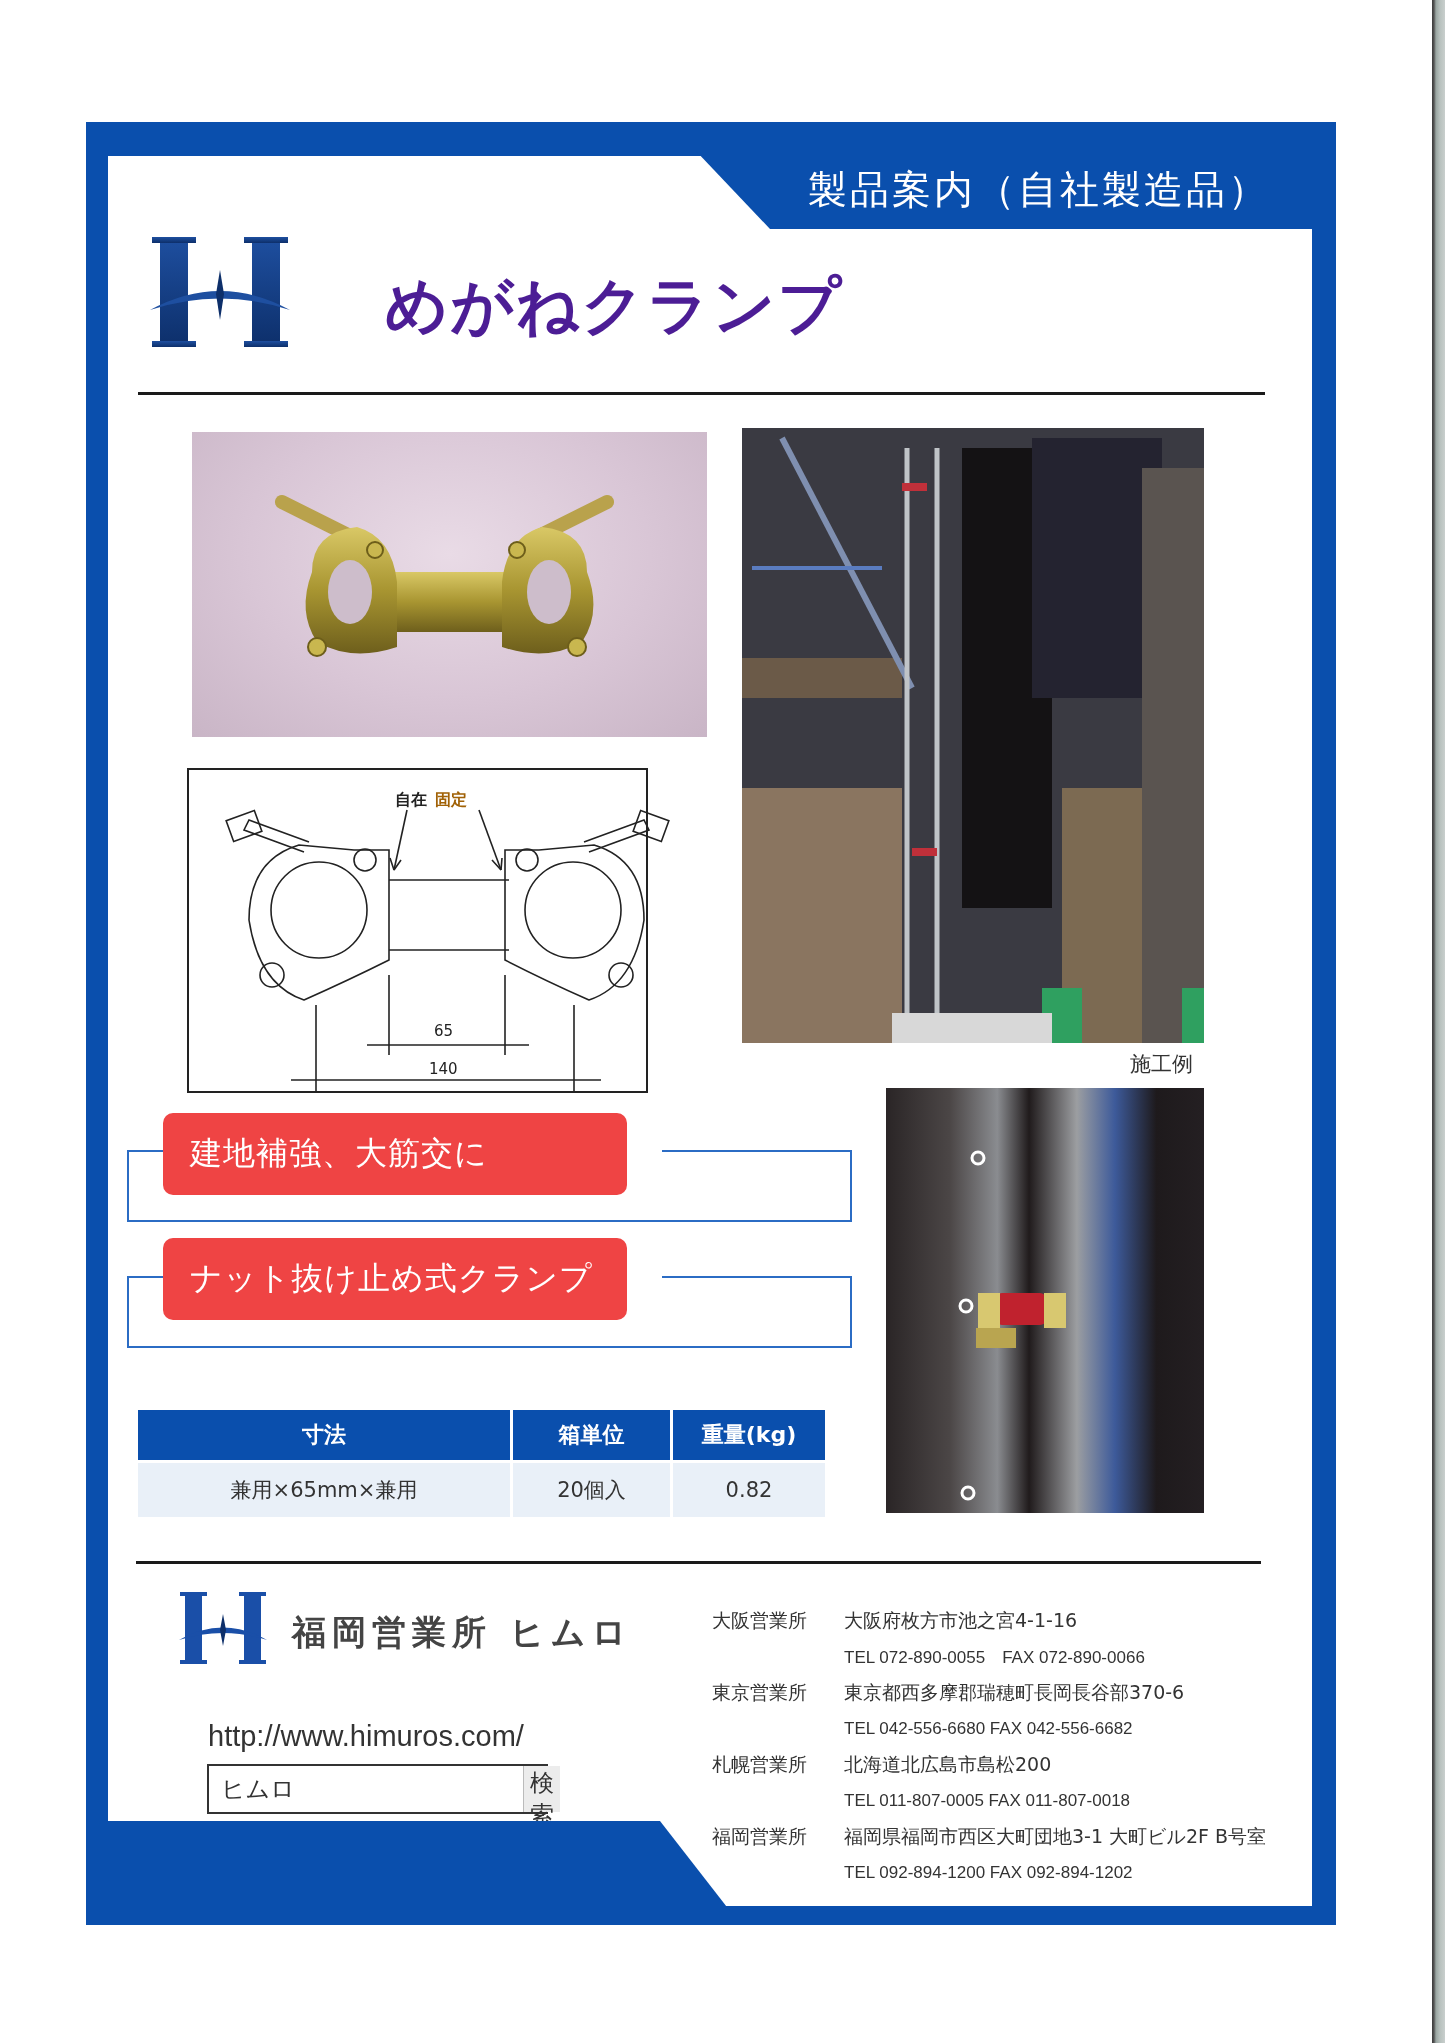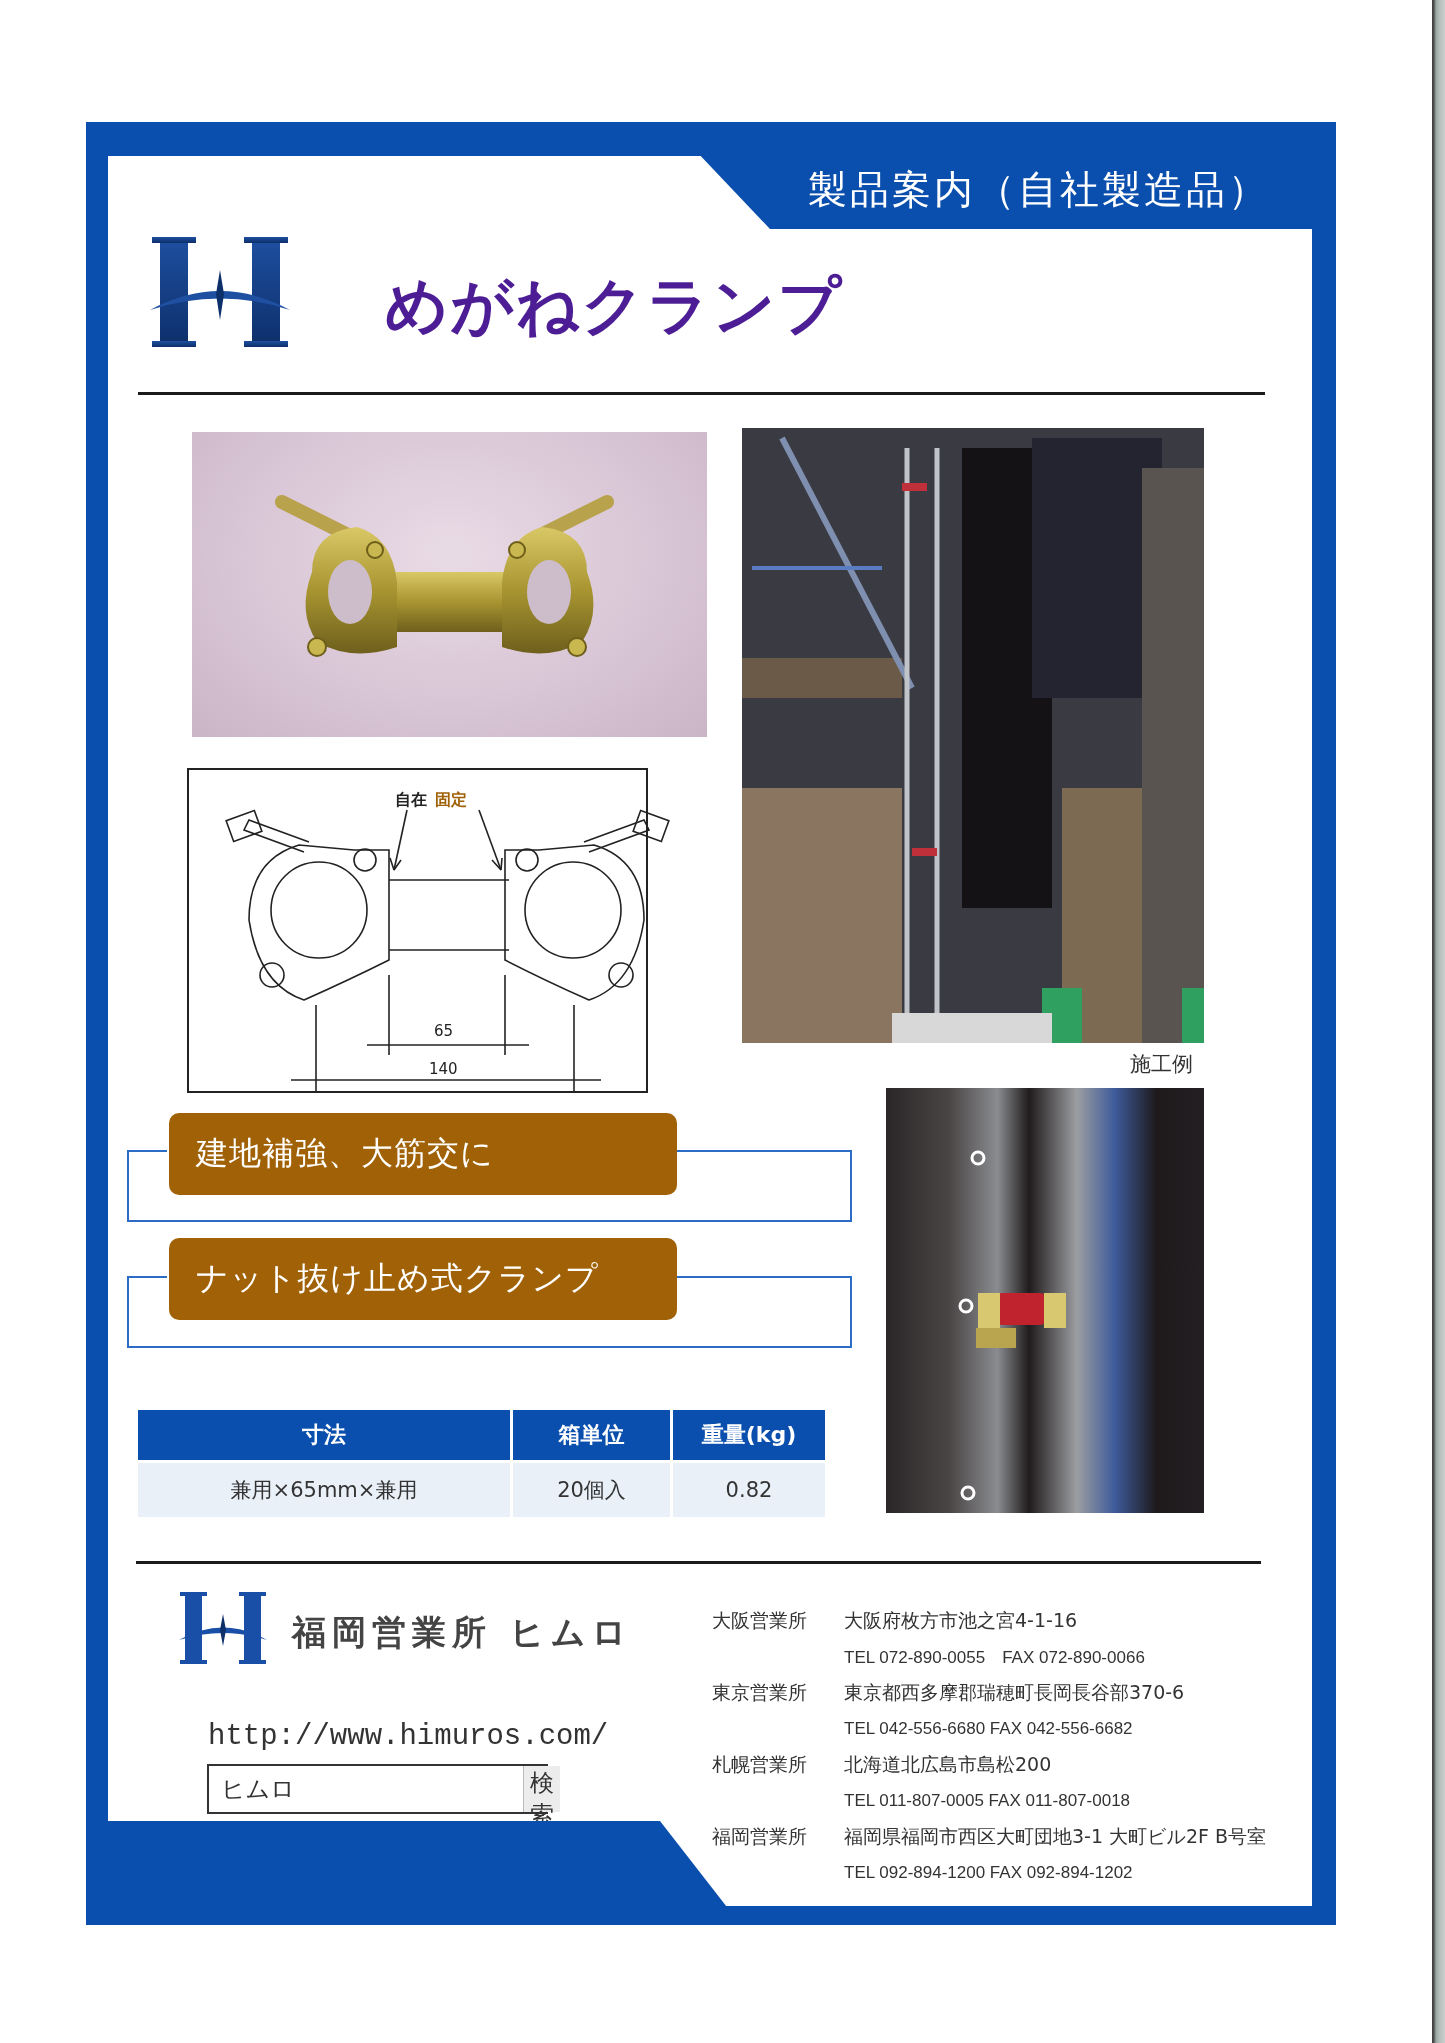--- a/index.html
+++ b/index.html
@@ -67,44 +67,44 @@
     position: absolute; left: 127px; width: 725px; height: 72px;
     border: 2px solid #2b6cc4; border-top: none; box-sizing: border-box;
   }
   .feature::before {
     content: ""; position: absolute; left: -2px; top: 0; width: 40px; height: 2px; background: #2b6cc4;
   }
   .feature::after {
     content: ""; position: absolute; right: -2px; top: 0; width: 190px; height: 2px; background: #2b6cc4;
   }
   .feature-pill {
-    position: absolute; left: 163px; width: 508px; height: 82px;
-    background: #a16207; border-radius: 10px;
+    position: absolute; left: 163px; width: 464px; height: 82px;
+    background: #ef4444; border-radius: 10px;
     color: #fff; font-size: 32px; display: flex; align-items: center;
-    box-sizing: border-box; padding-left: 27px; letter-spacing: 1px; margin-left: 6px;
+    box-sizing: border-box; padding-left: 27px; letter-spacing: 1px;
   }
   table.spec {
     position: absolute; left: 138px; top: 1410px; border-collapse: collapse;
     font-size: 21px;
   }
   table.spec th {
     background: #0a4fad; color: #fff; font-weight: bold; height: 48px;
     border-right: 3px solid #fff; font-size: 22px;
   }
   table.spec td {
     background: #e9f0f8; color: #333; height: 52px; text-align: center;
     border-top: 3px solid #fff; border-right: 3px solid #fff;
   }
   .footer-logo-text {
     position: absolute; left: 292px; top: 1610px; font-size: 34px; font-weight: bold;
     color: #444; letter-spacing: 6px;
   }
   .url {
     position: absolute; left: 208px; top: 1720px; font-size: 29px; color: #333;
-    font-family: Liberation Mono, monospace;
+    font-family: Liberation Sans, sans-serif;
     text-align: center;
   }
   .search {
     position: absolute; left: 207px; top: 1764px; width: 341px; height: 50px;
     border: 2px solid #333; box-sizing: border-box; display: flex;
   }
   .search-input {
     flex: 1; border: none; outline: none; font-size: 24px; padding-left: 12px; color: #333;
     background: #fff; font-family: "DejaVu Sans", sans-serif;
   }

